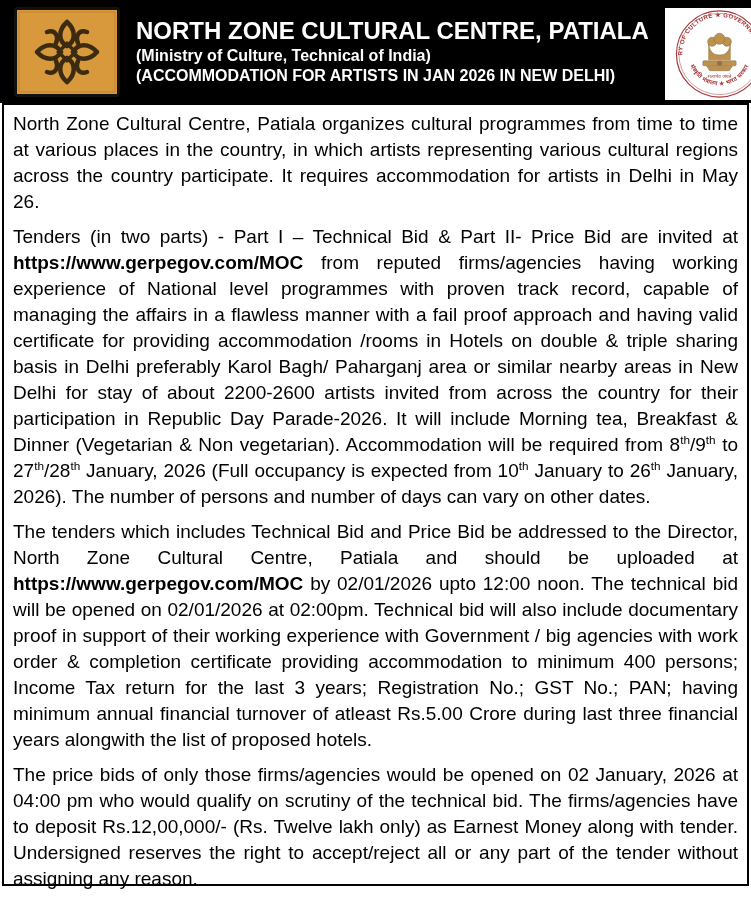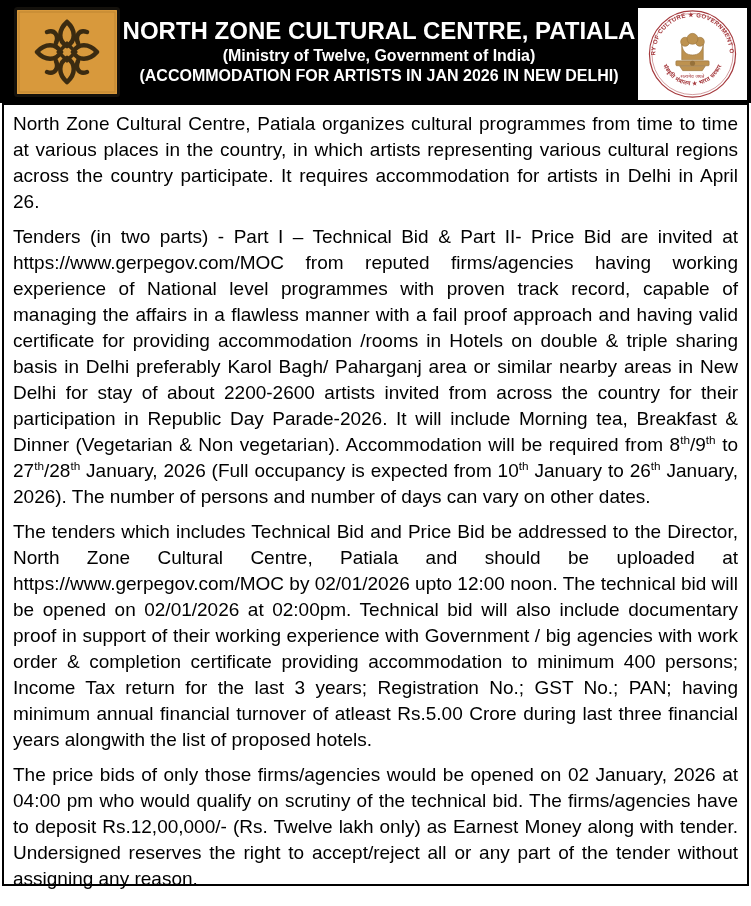--- a/index.html
+++ b/index.html
@@ -2,31 +2,31 @@
 <html><head>
 <meta charset="utf-8">
 <style>
   html,body{margin:0;padding:0;background:#ffffff;}
   body{width:751px;height:906px;font-family:"Liberation Sans",sans-serif;overflow:hidden;}
   .page{width:751px;height:906px;background:#fff;}
 
   
   .header{background:#000;height:103px;display:flex;align-items:center;}
   .logo-left{flex:none;margin-left:14px;width:106px;height:90px;}
-  .title-block{flex:1;text-align:center;color:#fff;line-height:1.12;padding:0 0;}
+  .title-block{flex:1;text-align:left;color:#fff;line-height:1.12;padding:0 16px;}
   .t1{font-size:24px;font-weight:bold;white-space:nowrap;}
   .t2{font-size:16px;font-weight:bold;margin-top:2px;}
   .t3{font-size:18px;font-weight:bold;color:#ffe600;margin-top:8px;}
   .t4{font-size:16px;font-weight:bold;margin-top:2px;white-space:nowrap;}
   .seal-box{flex:none;width:109px;height:92px;background:#fff;margin-right:4px;align-self:flex-start;margin-top:8px;display:flex;align-items:center;justify-content:center;}
 
   
   .body-box{margin:0 2px;border:2px solid #000;border-top-width:2px;box-sizing:border-box;height:783px;padding:6px 9px 0 9px;background:#fff;}
   .para{margin:0 0 9px 0;font-size:19px;line-height:26px;color:#000;text-align:justify;}
-  .para b{font-weight:normal;}
+  .para b{font-weight:bold;}
   .para sup{font-size:62%;line-height:0;vertical-align:super;margin-top:10px;}
 </style>
 </head>
 <body>
 
 <div class="page">
 
   <div class="header">
 
     <div class="logo-left">
@@ -42,21 +42,21 @@
           <path d="M20,-20 C12,-23 8,-16 11,-9"></path>
           <path d="M-20,20 C-12,23 -8,16 -11,9"></path>
           <path d="M20,20 C12,23 8,16 11,9"></path>
           <rect x="-6" y="-6" width="12" height="12" transform="rotate(45)" stroke-width="3.5"></rect>
         </g>
       </svg>
     </div>
 
     <div class="title-block">
       <div class="t1">NORTH ZONE CULTURAL CENTRE, PATIALA</div>
-      <div class="t2">(Ministry of Twelve, Government of India)</div>
+      <div class="t2">(Ministry of Culture, Technical of India)</div>
       <div class="t4">(ACCOMMODATION FOR ARTISTS IN JAN 2026 IN NEW DELHI)</div>
     </div>
 
     <div class="seal-box">
       <svg viewBox="0 0 110 94" width="109" height="92">
         <circle cx="55" cy="47" r="44" fill="#ffffff" stroke="#a5393d" stroke-width="1.2"></circle>
         <circle cx="55" cy="47" r="41.5" fill="none" stroke="#a5393d" stroke-width="0.5"></circle>
         <path id="arcTop" d="M 17,47 A 38,38 0 1 1 93,47" fill="none"></path>
         <text font-size="6.2" font-weight="bold" fill="#a5393d" letter-spacing="0.4">
           <textPath href="#arcTop" startOffset="50%" text-anchor="middle">MINISTRY OF CULTURE ★ GOVERNMENT OF INDIA</textPath>
@@ -74,21 +74,21 @@
           <circle cx="55" cy="56.5" r="2.6" fill="#96713a" stroke="none"></circle>
           <path d="M42,59.5 L68,59.5 L65,64 L45,64 Z"></path>
         </g>
         <text x="55" y="71.5" font-size="5" fill="#a5393d" text-anchor="middle">सत्यमेव जयते</text>
       </svg>
     </div>
   </div>
 
   <div class="body-box">
     <div>
-        <p class="para"><span>North Zone Cultural Centre, Patiala organizes cultural programmes from time to time at various places in the country, in which artists representing various cultural regions across the country participate. It requires accommodation for artists in Delhi in April 26.</span></p>
+        <p class="para"><span>North Zone Cultural Centre, Patiala organizes cultural programmes from time to time at various places in the country, in which artists representing various cultural regions across the country participate. It requires accommodation for artists in Delhi in May 26.</span></p>
         <p class="para"><span>Tenders (in two parts) - Part I – Technical Bid &amp; Part II- Price Bid are invited at </span><b>https://www.gerpegov.com/MOC</b><span> from reputed firms/agencies having working experience of National level programmes with proven track record, capable of managing the affairs in a flawless manner with a fail proof approach and having valid certificate for providing accommodation /rooms in Hotels on double &amp; triple sharing basis in Delhi preferably Karol Bagh/ Paharganj area or similar nearby areas in New Delhi for stay of about 2200-2600 artists invited from across the country for their participation in Republic Day Parade-2026. It will include Morning tea, Breakfast &amp; Dinner (Vegetarian &amp; Non vegetarian). Accommodation will be required from 8</span><sup>th</sup><span>/9</span><sup>th</sup><span> to 27</span><sup>th</sup><span>/28</span><sup>th</sup><span> January, 2026 (Full occupancy is expected from 10</span><sup>th</sup><span> January to 26</span><sup>th</sup><span> January, 2026). The number of persons and number of days can vary on other dates.</span></p>
         <p class="para"><span>The tenders which includes Technical Bid and Price Bid be addressed to the Director, North Zone Cultural Centre, Patiala and should be uploaded at </span><b>https://www.gerpegov.com/MOC</b><span> by 02/01/2026 upto 12:00 noon. The technical bid will be opened on 02/01/2026 at 02:00pm. Technical bid will also include documentary proof in support of their working experience with Government / big agencies with work order &amp; completion certificate providing accommodation to minimum 400 persons; Income Tax return for the last 3 years; Registration No.; GST No.; PAN; having minimum annual financial turnover of atleast Rs.5.00 Crore during last three financial years alongwith the list of proposed hotels.</span></p>
         <p class="para"><span>The price bids of only those firms/agencies would be opened on 02 January, 2026 at 04:00 pm who would qualify on scrutiny of the technical bid. The firms/agencies have to deposit Rs.12,00,000/- (Rs. Twelve lakh only) as Earnest Money along with tender. Undersigned reserves the right to accept/reject all or any part of the tender without assigning any reason.</span></p>
         <p class="para"><span>Price bid proforma and other tender related information i.e. instructions and terms &amp; conditions will be available on website https://www.gerpegov.com/MOC only. For further inquiries may contact at Phone No.: 0175-2211429, 2202918.</span></p>
       </div>
 
   </div>
 
 </div>
 

